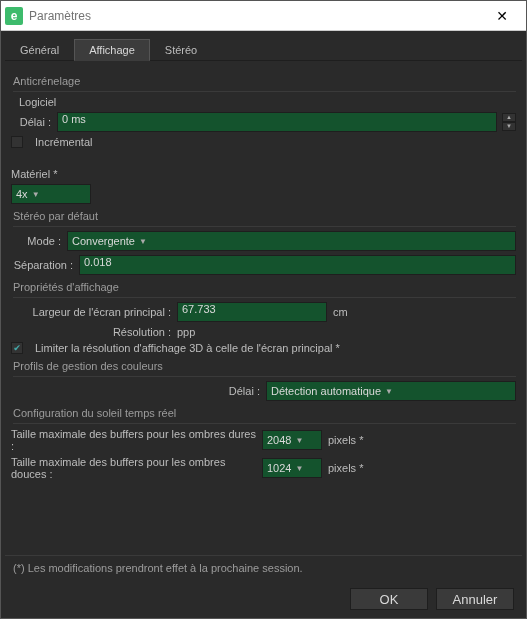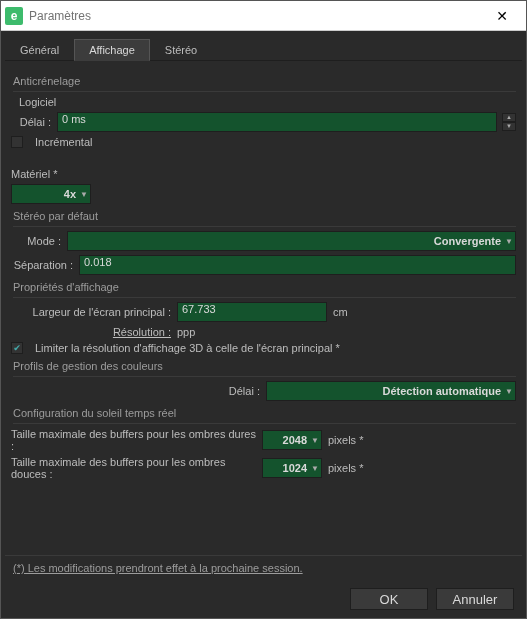--- a/index.html
+++ b/index.html
@@ -20,40 +20,40 @@
 
   .group-title { color: #9c9c9c; font-size: 11px; margin: 6px 0 4px 2px; border-bottom: 1px solid #3a3a3a; padding-bottom: 4px; }
   .sub { margin-left: 8px; }
 
   .row { display: flex; align-items: center; margin: 4px 0; gap: 6px; }
   .label { text-align: right; color: #bdbdbd; font-size: 11px; }
   .lbl-delay { width: 40px; }
   .lbl-mode { width: 50px; }
   .lbl-sep { width: 62px; }
   .lbl-wide { width: 160px; text-align: right; }
-  .lbl-res { width: 160px; text-align: right; text-decoration: underline; }
+  .lbl-res { width: 160px; text-align: right; }
   .lbl-screen { text-align: right; flex: 0 0 auto; }
   .lbl-buf { width: 245px; text-align: left; }
   .unit { color: #bdbdbd; font-size: 11px; width: 30px; }
 
   .input, .select { background: #14532d; border: 1px solid #1e1e1e; color: #d9d9d9; font-size: 11px; height: 20px; padding: 0 4px; }
   .input { flex: 1; }
-  .select { display: flex; align-items: center; justify-content: flex-end; padding-right: 2px; cursor: pointer; font-weight: bold; }
+  .select { display: flex; align-items: center; justify-content: flex-start; padding-right: 2px; cursor: pointer; }
   .select .caret { font-size: 8px; color: #aaa; margin-left: 4px; }
   .spinner { display: flex; flex-direction: column; justify-content: center; gap: 0; margin-left: -1px; }
   .spinner span { font-size: 6px; line-height: 7px; color: #aaa; background: #333; border: 1px solid #1e1e1e; width: 14px; text-align: center; cursor: pointer; }
 
   .chk { width: 12px; height: 12px; border: 1px solid #1e1e1e; background: #333; display: inline-flex; align-items: center; justify-content: center; margin-right: 6px; font-size: 9px; color: #4aa; }
   .chk.checked::after { content: "✔"; }
 
   .top-split { display: flex; gap: 16px; flex-direction: column; }
   .top-left { flex: 1; }
   .top-right { width: 90px; }
 
-  .footer-note { color: #9c9c9c; font-size: 11px; padding: 6px 8px; border-top: 1px solid #3a3a3a; text-decoration: underline; }
+  .footer-note { color: #9c9c9c; font-size: 11px; padding: 6px 8px; border-top: 1px solid #3a3a3a; }
   .buttons { display: flex; justify-content: flex-end; gap: 8px; padding: 8px; }
   .btn { width: 78px; height: 22px; background: #3a3a3a; border: 1px solid #1e1e1e; color: #d9d9d9; font-size: 13px; cursor: pointer; display: flex; align-items: center; justify-content: center; }
 </style>
 </head>
 <body>
 
 <div class="window">
 
   <div class="titlebar">
     <div class="app-icon">e</div>

